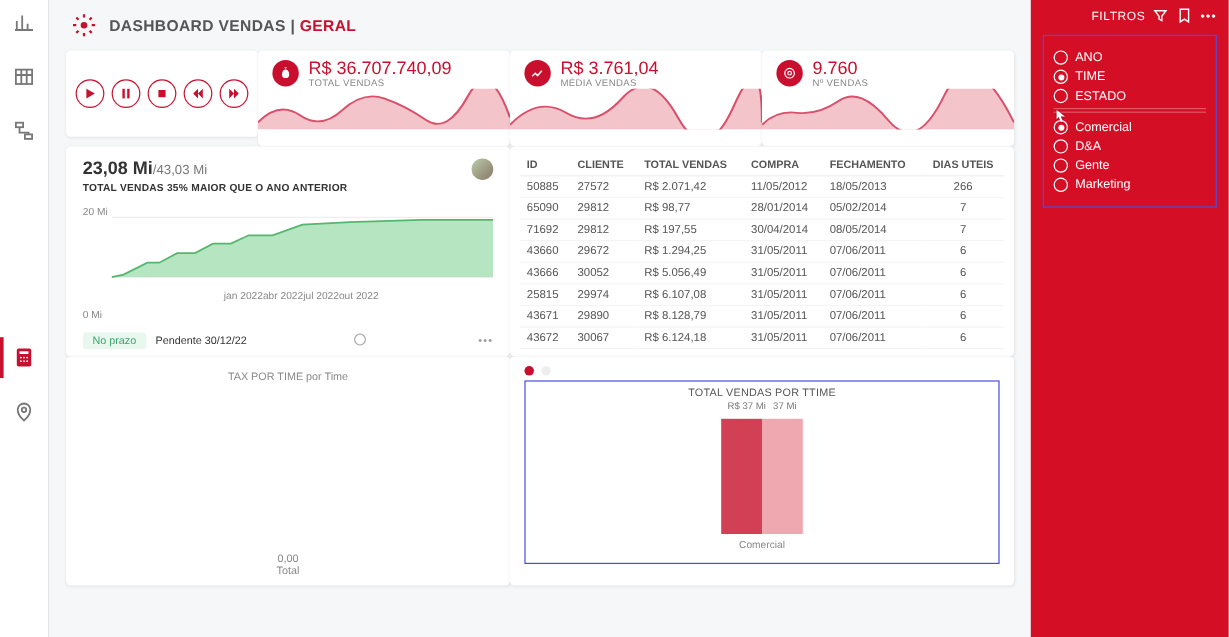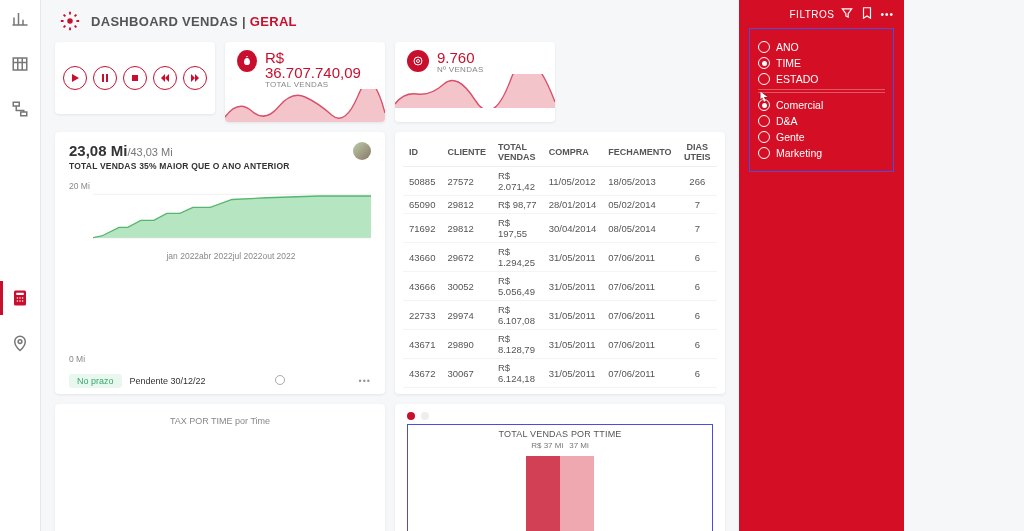--- a/index.html
+++ b/index.html
@@ -1,29 +1,29 @@
 <!DOCTYPE html>
 <html><head>
 <meta charset="utf-8">
 <style>
 html,body{margin:0;padding:0;font-family:'Segoe UI',Arial,sans-serif;background:#f6f7f8;color:#333;font-size:12px;overflow:hidden}
-.app{display:flex;width:904px;height:531px;position:relative}
+.app{display:flex;width:1024px;height:531px;position:relative}
 
 .rail{width:40px;background:#fff;border-right:1px solid #e6e6e6;display:flex;flex-direction:column;align-items:center;padding-top:10px;gap:24px}
 .rail .ic{width:18px;height:18px;color:#777;cursor:pointer}
 .rail .active{position:relative}
 .rail .active::before{content:'';position:absolute;left:-11px;top:-8px;width:3px;height:34px;background:#c8102e}
 .rail .active .ic{color:#c8102e}
 
 .main{flex:1;display:flex;flex-direction:column;min-width:0}
 .header{display:flex;align-items:center;padding:10px 18px 4px 18px;gap:10px}
 .logo{color:#c8102e;display:flex;align-items:center}
 .title{font-size:13px;font-weight:600;color:#555;letter-spacing:.3px}
 .title .accent{color:#c8102e;font-weight:700}
-.content{flex:1;display:grid;grid-template-columns:160px 1fr 1fr 1fr;grid-auto-rows:min-content;gap:10px;padding:6px 14px 10px 14px;overflow:hidden}
+.content{flex:1;display:grid;grid-template-columns:160px 1fr 1fr 1fr;grid-auto-rows:min-content;padding:6px 14px 10px 14px;overflow:hidden}
 .card{background:#fff;border-radius:4px;box-shadow:0 1px 3px rgba(0,0,0,.08);position:relative}
 
 .controls{grid-column:1;grid-row:1;height:72px;display:flex;align-items:center;justify-content:center;gap:6px}
 .cbtn{width:22px;height:22px;border:1.6px solid #c8102e;border-radius:50%;display:flex;align-items:center;justify-content:center;color:#c8102e;cursor:pointer}
 .cbtn svg{width:10px;height:10px}
 
 .kpi{height:72px;display:flex;flex-direction:column;padding:8px 12px 0 12px;overflow:hidden}
 .kpi .top{display:flex;align-items:flex-start;gap:8px}
 .kpi .badge{width:22px;height:22px;border-radius:50%;background:#c8102e;color:#fff;display:flex;align-items:center;justify-content:center}
 .kpi .badge svg{width:12px;height:12px}
@@ -171,20 +171,39 @@
           </div>
         </div>
         <div class="spark">
             <svg viewBox="0 0 180 34" preserveAspectRatio="none">
               <path d="M0 28 Q15 10 30 22 T60 18 T90 8 T120 26 T150 6 T180 24 L180 34 L0 34 Z" fill="#f4c4cb"></path>
               <path d="M0 28 Q15 10 30 22 T60 18 T90 8 T120 26 T150 6 T180 24" fill="none" stroke="#d8506a" stroke-width="1.5"></path>
             </svg>
           </div>
       </div>
 
+      <div class="card kpi">
+        <div class="top">
+          <span class="badge">
+              <svg viewBox="0 0 24 24" fill="none" stroke="currentColor" stroke-width="2.5">
+                <path d="M3 17l5-5 4 4 7-8"></path>
+              </svg>
+            </span>
+          <div>
+            <div class="val">R$ 3.761,04</div>
+            <div class="lbl">MÉDIA VENDAS</div>
+          </div>
+        </div>
+        <div class="spark">
+            <svg viewBox="0 0 180 34" preserveAspectRatio="none">
+              <path d="M0 30 Q20 6 40 20 T80 8 T120 24 T160 14 T180 28 L180 34 L0 34 Z" fill="#f4c4cb"></path>
+              <path d="M0 30 Q20 6 40 20 T80 8 T120 24 T160 14 T180 28" fill="none" stroke="#d8506a" stroke-width="1.5"></path>
+            </svg>
+          </div>
+      </div>
 
       <div class="card kpi">
         <div class="top">
           <span class="badge">
               <svg viewBox="0 0 24 24" fill="none" stroke="currentColor" stroke-width="2">
                 <circle cx="12" cy="12" r="8"></circle>
                 <circle cx="12" cy="12" r="3"></circle>
               </svg>
             </span>
           <div>
@@ -285,21 +304,21 @@
               </tr>
               <tr>
                 <td>43666</td>
                 <td>30052</td>
                 <td>R$ 5.056,49</td>
                 <td>31/05/2011</td>
                 <td>07/06/2011</td>
                 <td>6</td>
               </tr>
               <tr>
-                <td>22733</td>
+                <td>25815</td>
                 <td>29974</td>
                 <td>R$ 6.107,08</td>
                 <td>31/05/2011</td>
                 <td>07/06/2011</td>
                 <td>6</td>
               </tr>
               <tr>
                 <td>43671</td>
                 <td>29890</td>
                 <td>R$ 8.128,79</td>

